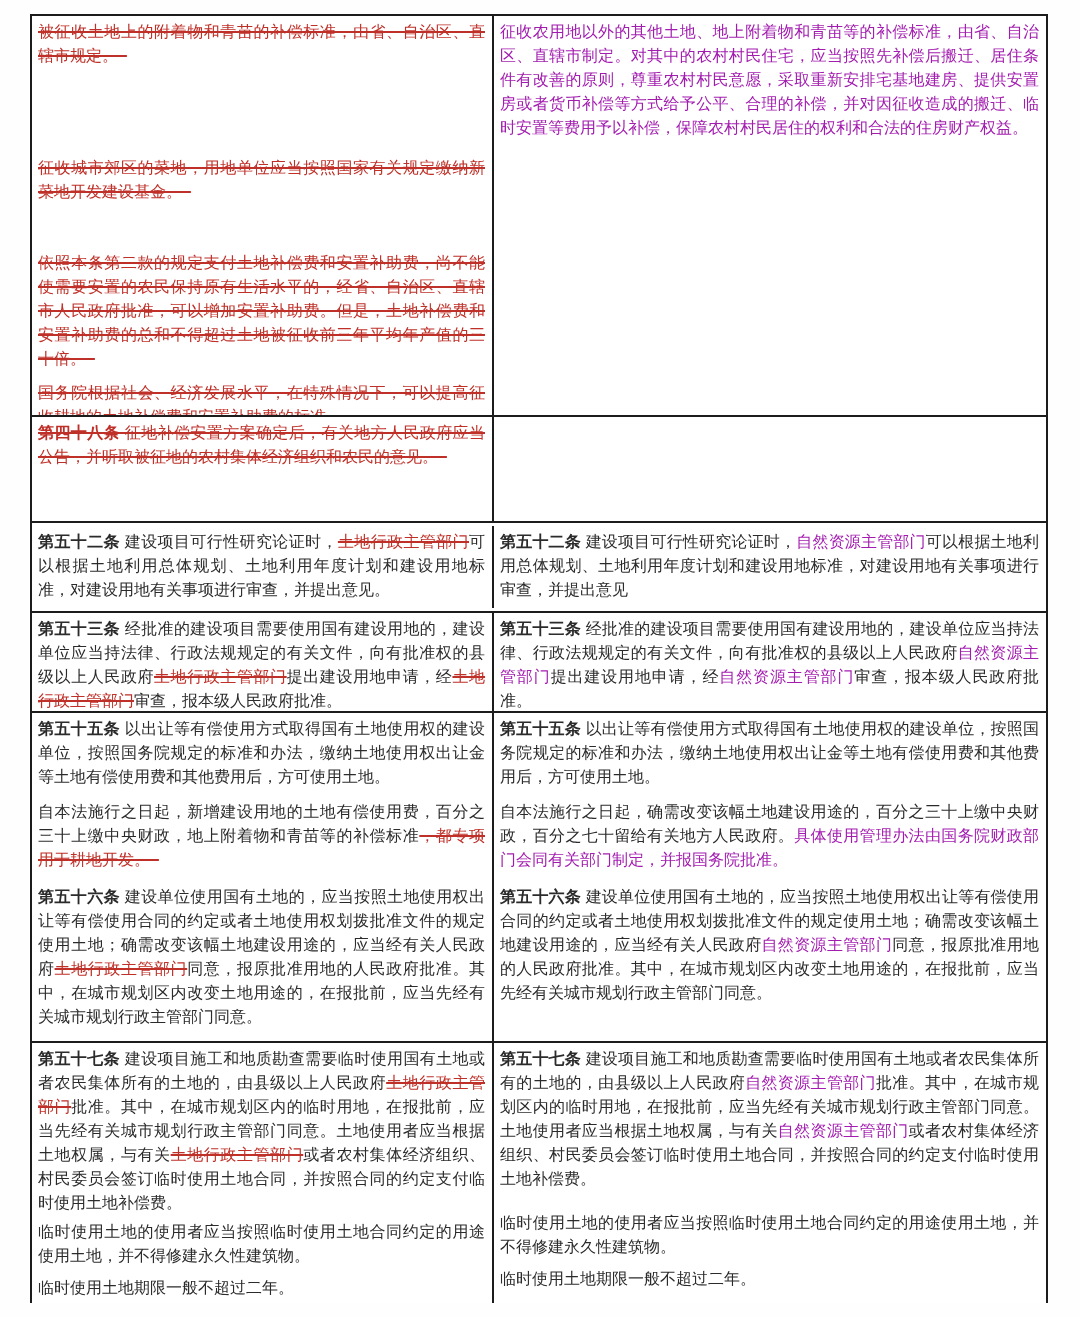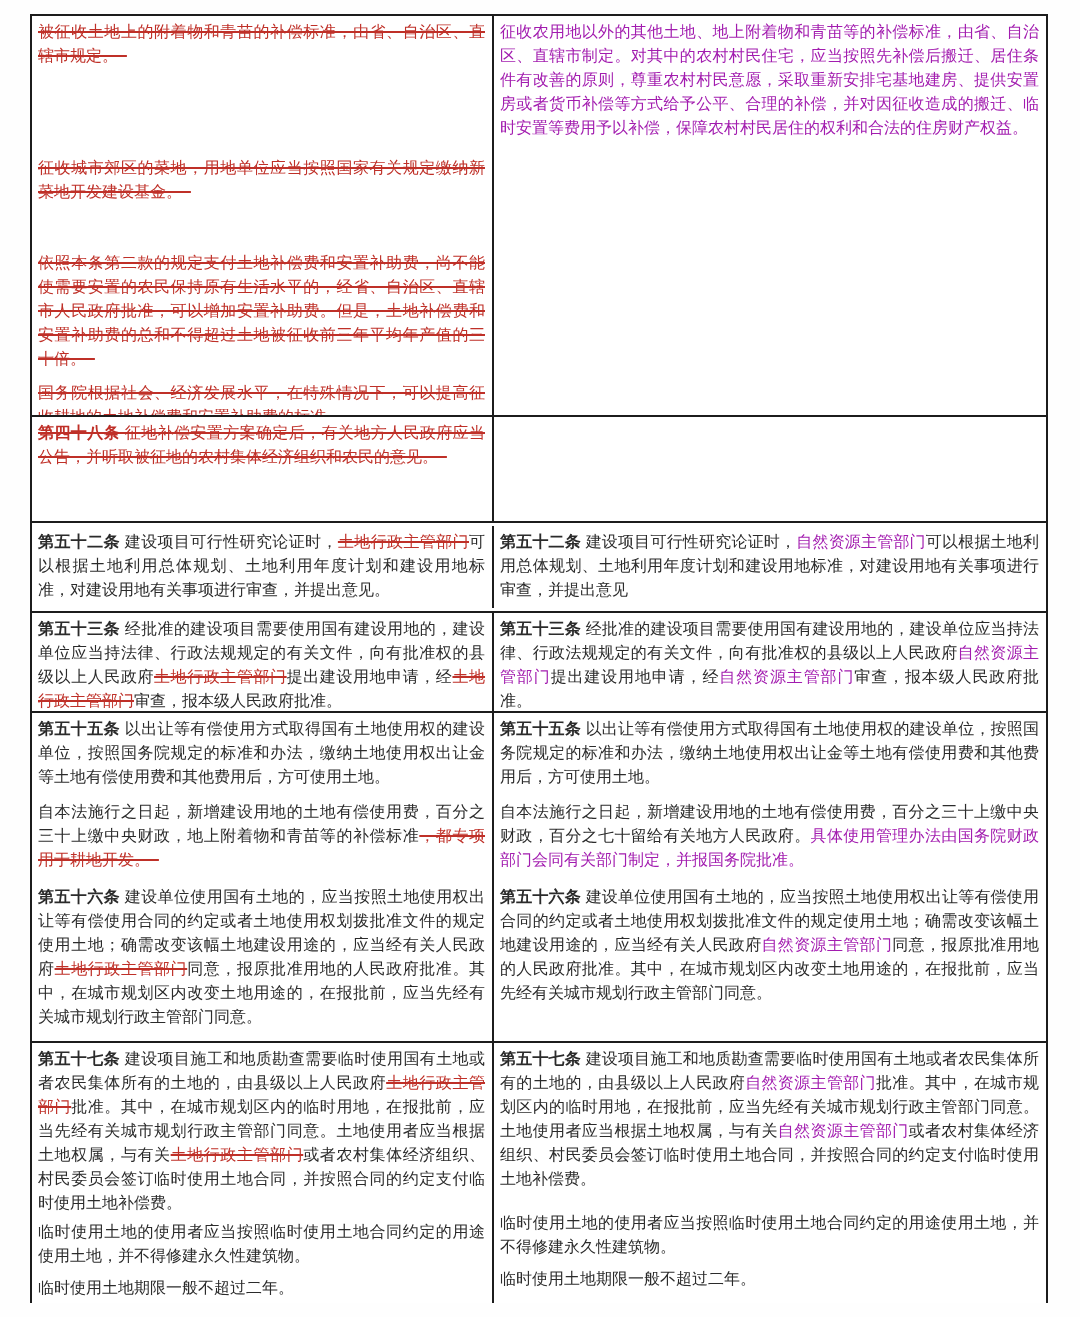--- a/index.html
+++ b/index.html
@@ -80,21 +80,21 @@
         </div>
       </div>
       <div class="row">
         <div class="cell left">
           <p class="para"><span class="rb">第五十五条</span><span class="rn"> 以出让等有偿使用方式取得国有土地使用权的建设单位，按照国务院规定的标准和办法，缴纳土地使用权出让金等土地有偿使用费和其他费用后，方可使用土地。</span></p>
           <p class="para" style="margin-top: 11px;"><span class="rn">自本法施行之日起，新增建设用地的土地有偿使用费，百分之三十上缴中央财政，地上附着物和青苗等的补偿标准</span><span class="rd">，都专项用于耕地开发。&nbsp;&nbsp;</span></p>
           <p class="para" style="margin-top: 13px;"><span class="rb">第五十六条</span><span class="rn"> 建设单位使用国有土地的，应当按照土地使用权出让等有偿使用合同的约定或者土地使用权划拨批准文件的规定使用土地；确需改变该幅土地建设用途的，应当经有关人民政府</span><span class="rd">土地行政主管部门</span><span class="rn">同意，报原批准用地的人民政府批准。其中，在城市规划区内改变土地用途的，在报批前，应当先经有关城市规划行政主管部门同意。</span></p>
         </div>
         <div class="cell right">
           <p class="para"><span class="rb">第五十五条</span><span class="rn"> 以出让等有偿使用方式取得国有土地使用权的建设单位，按照国务院规定的标准和办法，缴纳土地使用权出让金等土地有偿使用费和其他费用后，方可使用土地。</span></p>
-          <p class="para" style="margin-top: 11px;"><span class="rn">自本法施行之日起，新增建设用地的土地有偿使用费，百分之三十上缴中央财政，百分之七十留给有关地方人民政府。</span><span class="ri">具体使用管理办法由国务院财政部门会同有关部门制定，并报国务院批准。</span></p>
+          <p class="para" style="margin-top: 11px;"><span class="rn">自本法施行之日起，确需改变该幅土地建设用途的，百分之三十上缴中央财政，百分之七十留给有关地方人民政府。</span><span class="ri">具体使用管理办法由国务院财政部门会同有关部门制定，并报国务院批准。</span></p>
           <p class="para" style="margin-top: 13px;"><span class="rb">第五十六条</span><span class="rn"> 建设单位使用国有土地的，应当按照土地使用权出让等有偿使用合同的约定或者土地使用权划拨批准文件的规定使用土地；确需改变该幅土地建设用途的，应当经有关人民政府</span><span class="ri">自然资源主管部门</span><span class="rn">同意，报原批准用地的人民政府批准。其中，在城市规划区内改变土地用途的，在报批前，应当先经有关城市规划行政主管部门同意。</span></p>
         </div>
       </div>
       <div class="row">
         <div class="cell left">
           <p class="para"><span class="rb">第五十七条</span><span class="rn"> 建设项目施工和地质勘查需要临时使用国有土地或者农民集体所有的土地的，由县级以上人民政府</span><span class="rd">土地行政主管部门</span><span class="rn">批准。其中，在城市规划区内的临时用地，在报批前，应当先经有关城市规划行政主管部门同意。土地使用者应当根据土地权属，与有关</span><span class="rd">土地行政主管部门</span><span class="rn">或者农村集体经济组织、村民委员会签订临时使用土地合同，并按照合同的约定支付临时使用土地补偿费。</span></p>
           <p class="para" style="margin-top: 5px;"><span class="rn">临时使用土地的使用者应当按照临时使用土地合同约定的用途使用土地，并不得修建永久性建筑物。</span></p>
           <p class="para" style="margin-top: 8px;"><span class="rn">临时使用土地期限一般不超过二年。</span></p>
         </div>
         <div class="cell right">

